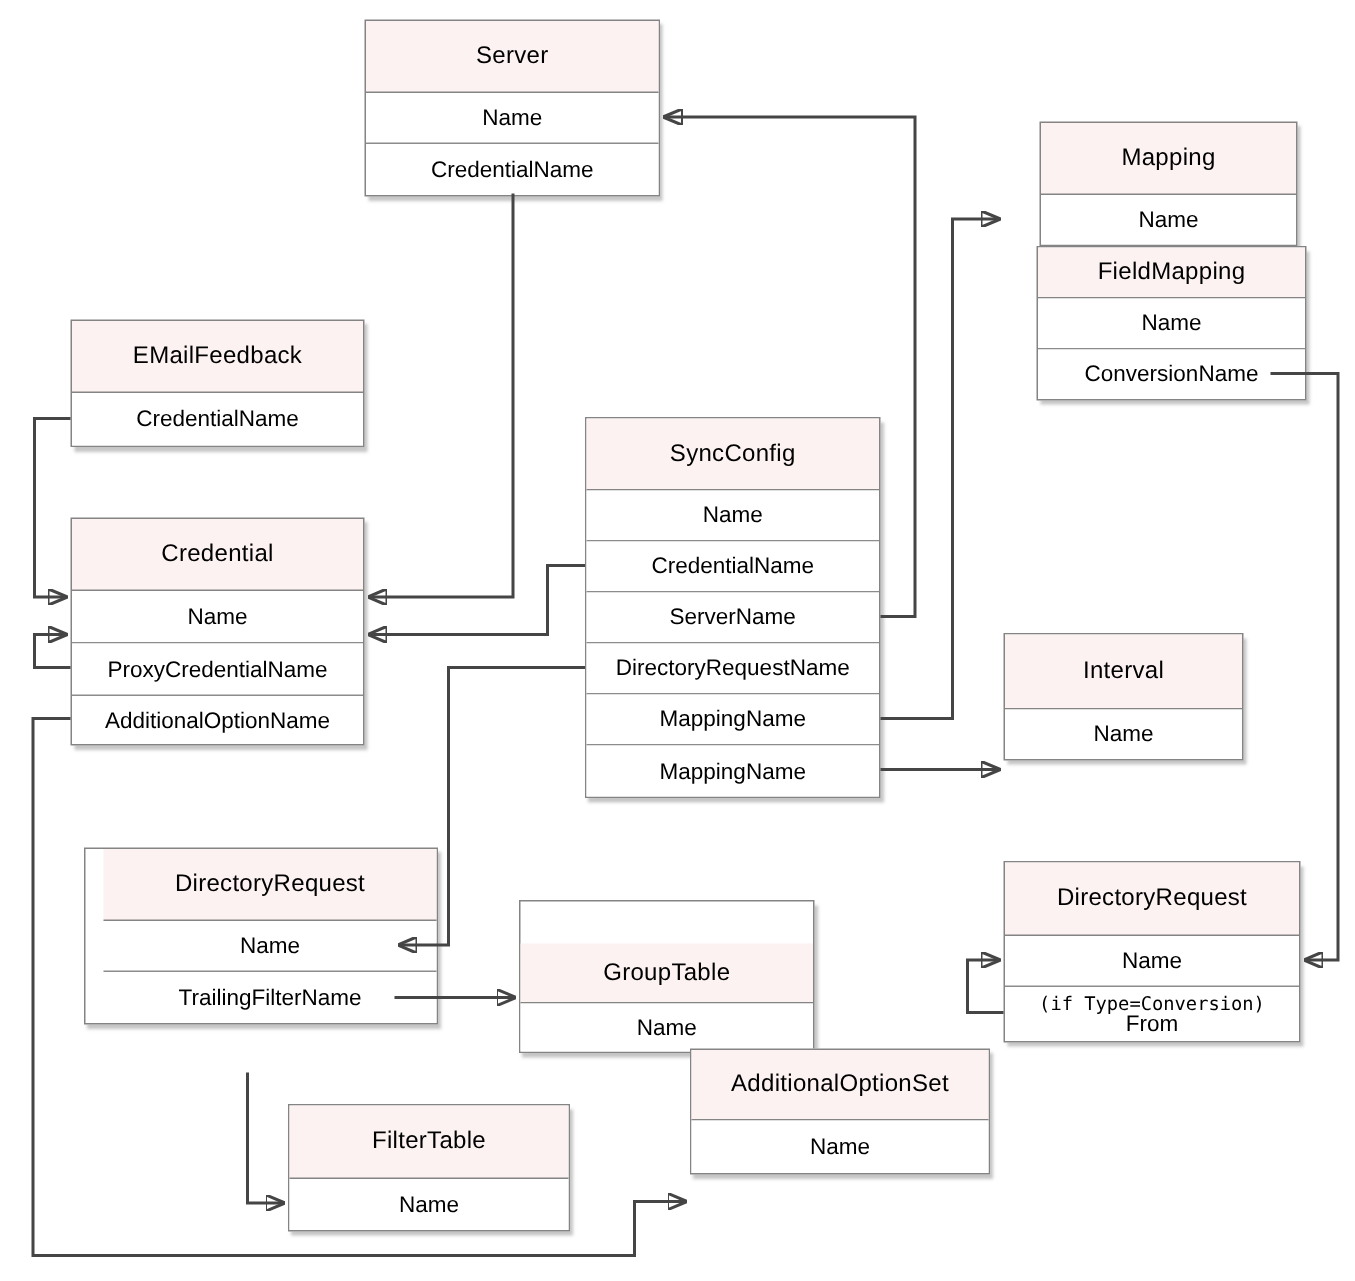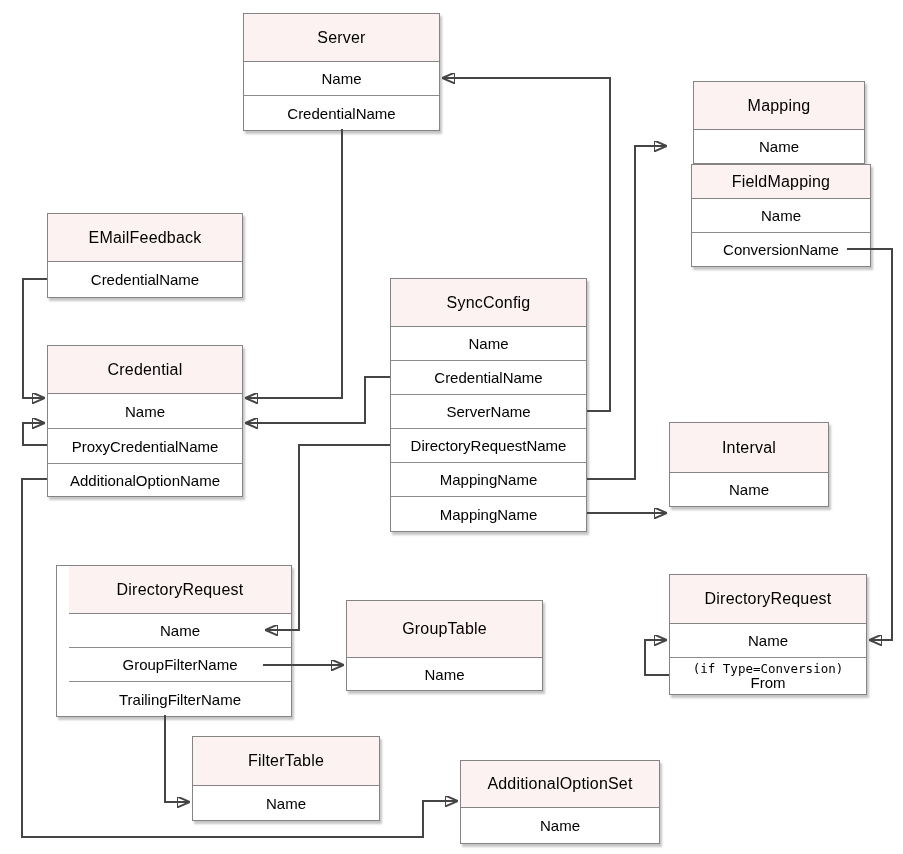--- a/index.html
+++ b/index.html
@@ -76,44 +76,43 @@
   </div>
 
   <div class="entity" style="left:669px;top:422px;width:160px;">
     <div class="ehead" style="height:50px;">Interval</div>
     <div class="erow" style="height:33px;">Name</div>
   </div>
 
   <div class="entity" style="left:56px;top:565px;width:236px;padding-left:12px;">
     <div class="ehead">DirectoryRequest</div>
     <div class="erow">Name</div>
-    <div class="erow">GroupFilterName</div>
     <div class="erow">TrailingFilterName</div>
   </div>
 
   <div class="entity" style="left:346px;top:600px;width:197px;">
-    <div class="ehead" style="height:57px;">GroupTable</div>
+    <div class="ehead" style="height:40px;margin-top:28px;">GroupTable</div>
     <div class="erow" style="height:32px;">Name</div>
   </div>
 
   <div class="entity" style="left:669px;top:574px;width:198px;">
     <div class="ehead" style="height:49px;">DirectoryRequest</div>
     <div class="erow">Name</div>
     <div class="erow cond-row" style="height:36px;">
       <span class="cond-text">(if Type=Conversion)</span>
       <span>From</span>
     </div>
   </div>
 
   <div class="entity" style="left:192px;top:736px;width:188px;">
     <div class="ehead" style="height:49px;">FilterTable</div>
     <div class="erow">Name</div>
   </div>
 
-  <div class="entity" style="left:460px;top:760px;width:200px;">
+  <div class="entity" style="left:460px;top:699px;width:200px;">
     <div class="ehead" style="height:47px;">AdditionalOptionSet</div>
     <div class="erow" style="height:35px;">Name</div>
   </div>
 
   <svg id="wires" viewBox="0 0 903 854">
     <defs>
       <marker id="arrow" markerUnits="userSpaceOnUse" markerWidth="13" markerHeight="11" refX="12" refY="5.5" orient="auto">
         <path d="M0,0 L13,5.5 L0,11 Z" fill="#454545" stroke="none"></path>
       </marker>
     </defs>

